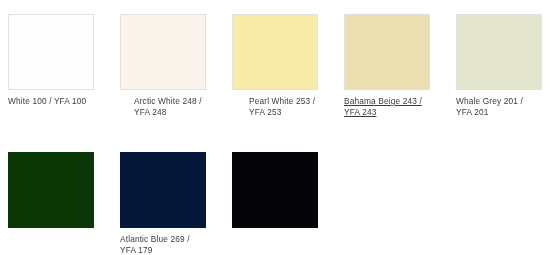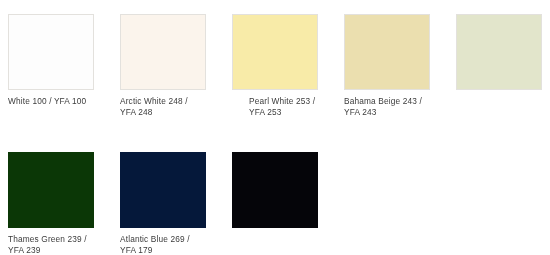--- a/index.html
+++ b/index.html
@@ -74,44 +74,44 @@
 <div id="color-chart" style="background-color: rgb(255, 255, 255);">
   <div class="swatch-grid">
 
     <div class="swatch-cell">
       <div class="swatch-chip light-chip" style="background-color: rgb(253, 253, 253);"></div>
       <div class="swatch-label" style="color: rgb(59, 59, 59);">White 100 / YFA 100</div>
     </div>
 
     <div class="swatch-cell">
       <div class="swatch-chip light-chip" style="background-color: rgb(251, 244, 236);"></div>
-      <div class="swatch-label" style="color: rgb(59, 59, 59);">Arctic White 248 /
+      <div class="swatch-label" style="color: rgb(59, 59, 59); margin-left: 14px;">Arctic White 248 /
 YFA 248</div>
     </div>
 
     <div class="swatch-cell">
       <div class="swatch-chip light-chip" style="background-color: rgb(248, 235, 168);"></div>
       <div class="swatch-label" style="color: rgb(59, 59, 59); margin-left: 17px;">Pearl White 253 /
 YFA 253</div>
     </div>
 
     <div class="swatch-cell">
       <div class="swatch-chip light-chip" style="background-color: rgb(235, 223, 175);"></div>
-      <div class="swatch-label" style="color: rgb(59, 59, 59);">Bahama Beige 243 /
+      <div class="swatch-label" style="color: rgb(59, 59, 59); text-decoration: underline;">Bahama Beige 243 /
 YFA 243</div>
     </div>
 
     <div class="swatch-cell">
       <div class="swatch-chip light-chip" style="background-color: rgb(226, 229, 203);"></div>
+      <div class="swatch-label" style="color: rgb(59, 59, 59);">Whale Grey 201 /
+YFA 201</div>
     </div>
 
     <div class="swatch-cell">
       <div class="swatch-chip dark-chip" style="background-color: rgb(11, 55, 6);"></div>
-      <div class="swatch-label" style="color: rgb(59, 59, 59);">Thames Green 239 /
-YFA 239</div>
     </div>
 
     <div class="swatch-cell">
       <div class="swatch-chip dark-chip" style="background-color: rgb(5, 24, 58);"></div>
       <div class="swatch-label" style="color: rgb(59, 59, 59);">Atlantic Blue 269 /
 YFA 179</div>
     </div>
 
 
 

